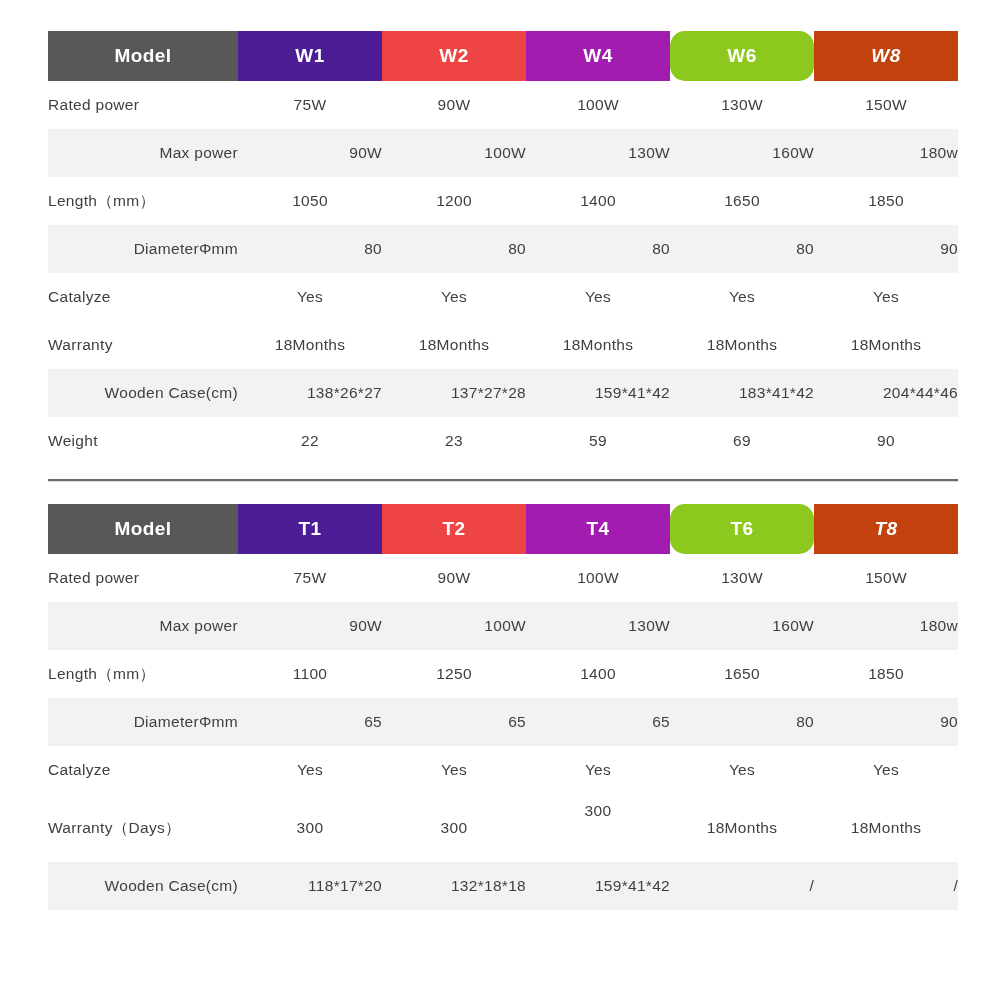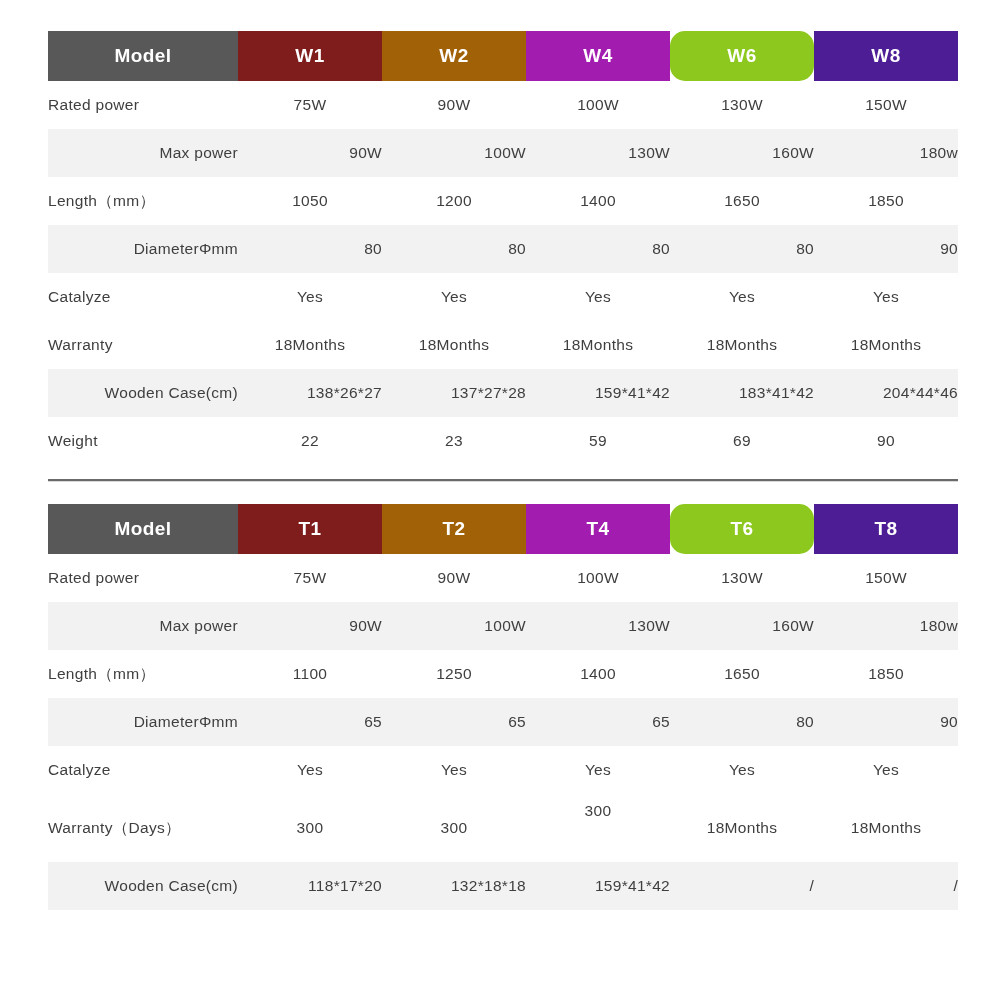--- a/index.html
+++ b/index.html
@@ -31,25 +31,25 @@
     font-size:19px;
     font-weight:bold;
     color:#ffffff;
     text-align:center;
     letter-spacing:.4px;
     border:0;
     padding:0;
     vertical-align:middle;
   }
   th.h-model{background:#585858;}
-  th.h-c1{background:#7f1d1d;}
-  th.h-c2{background:#a16207;}
+  th.h-c1{background:#4c1d95;}
+  th.h-c2{background:#ef4444;}
   th.h-c3{background:#a21caf;}
   th.h-c4{background:#8dc81e;border-radius:15px;}
-  th.h-c5{background:#4c1d95;}
+  th.h-c5{background:#c2410c;font-style:italic;}
 
   
   .spec-table tbody td{
     height:48px;
     font-size:15.5px;
     color:#3f3f3f;
     padding:0;
     border:0;
     vertical-align:middle;
     background:#ffffff;

